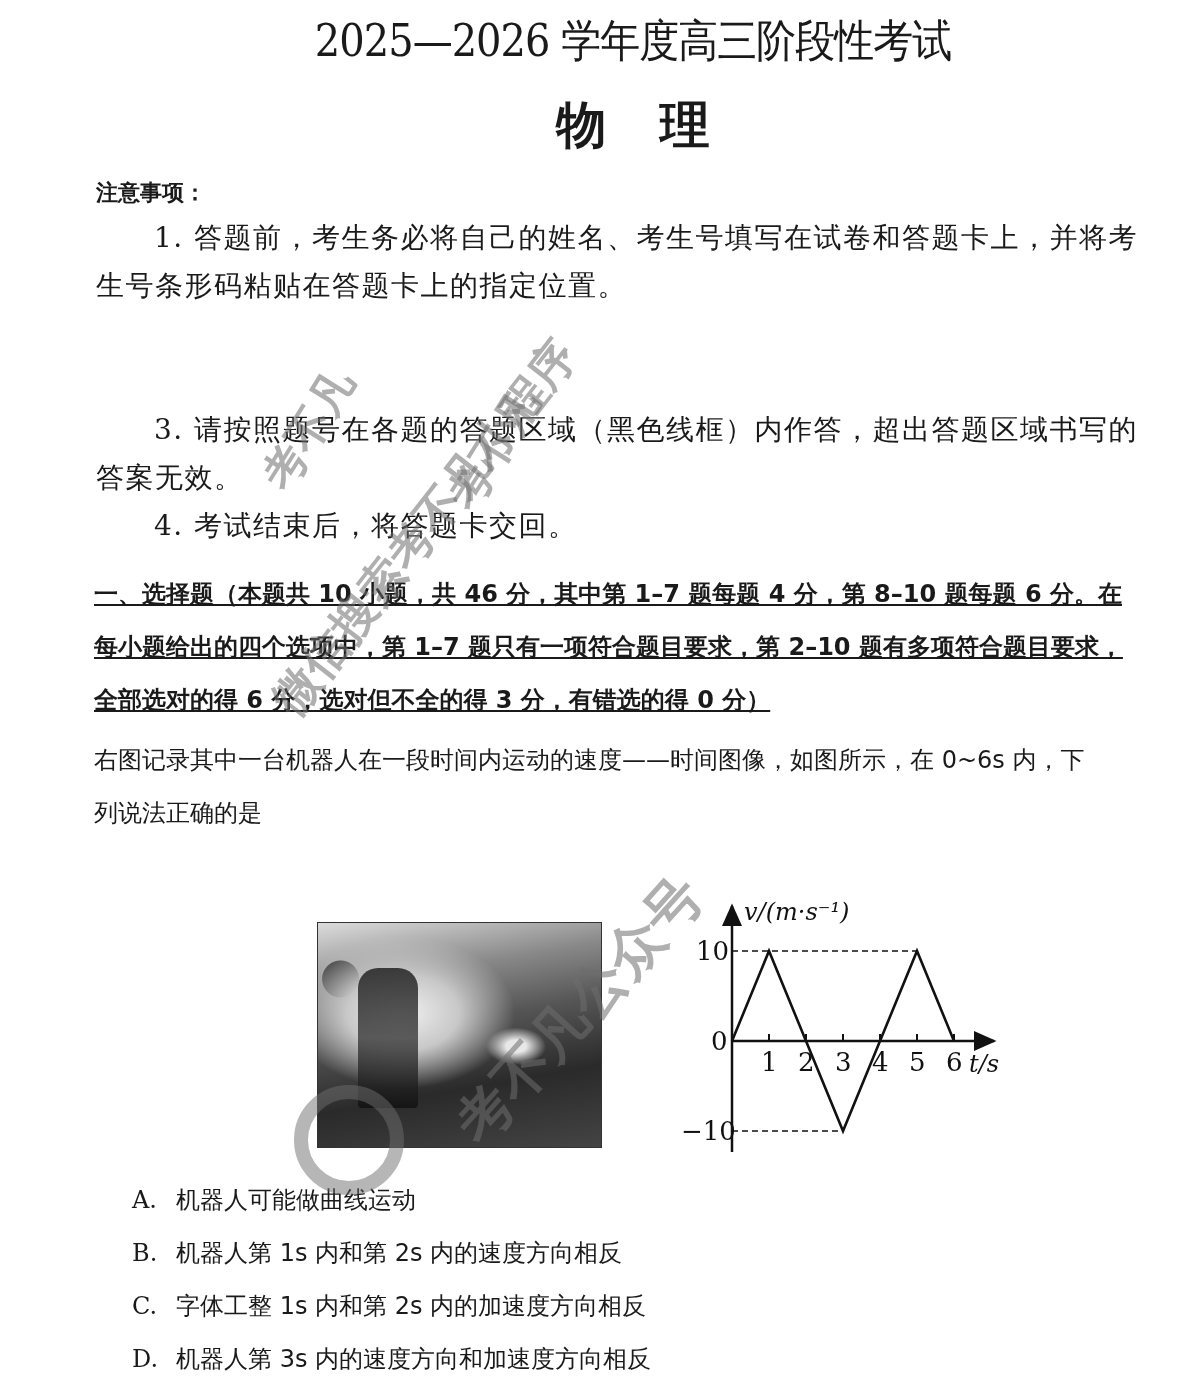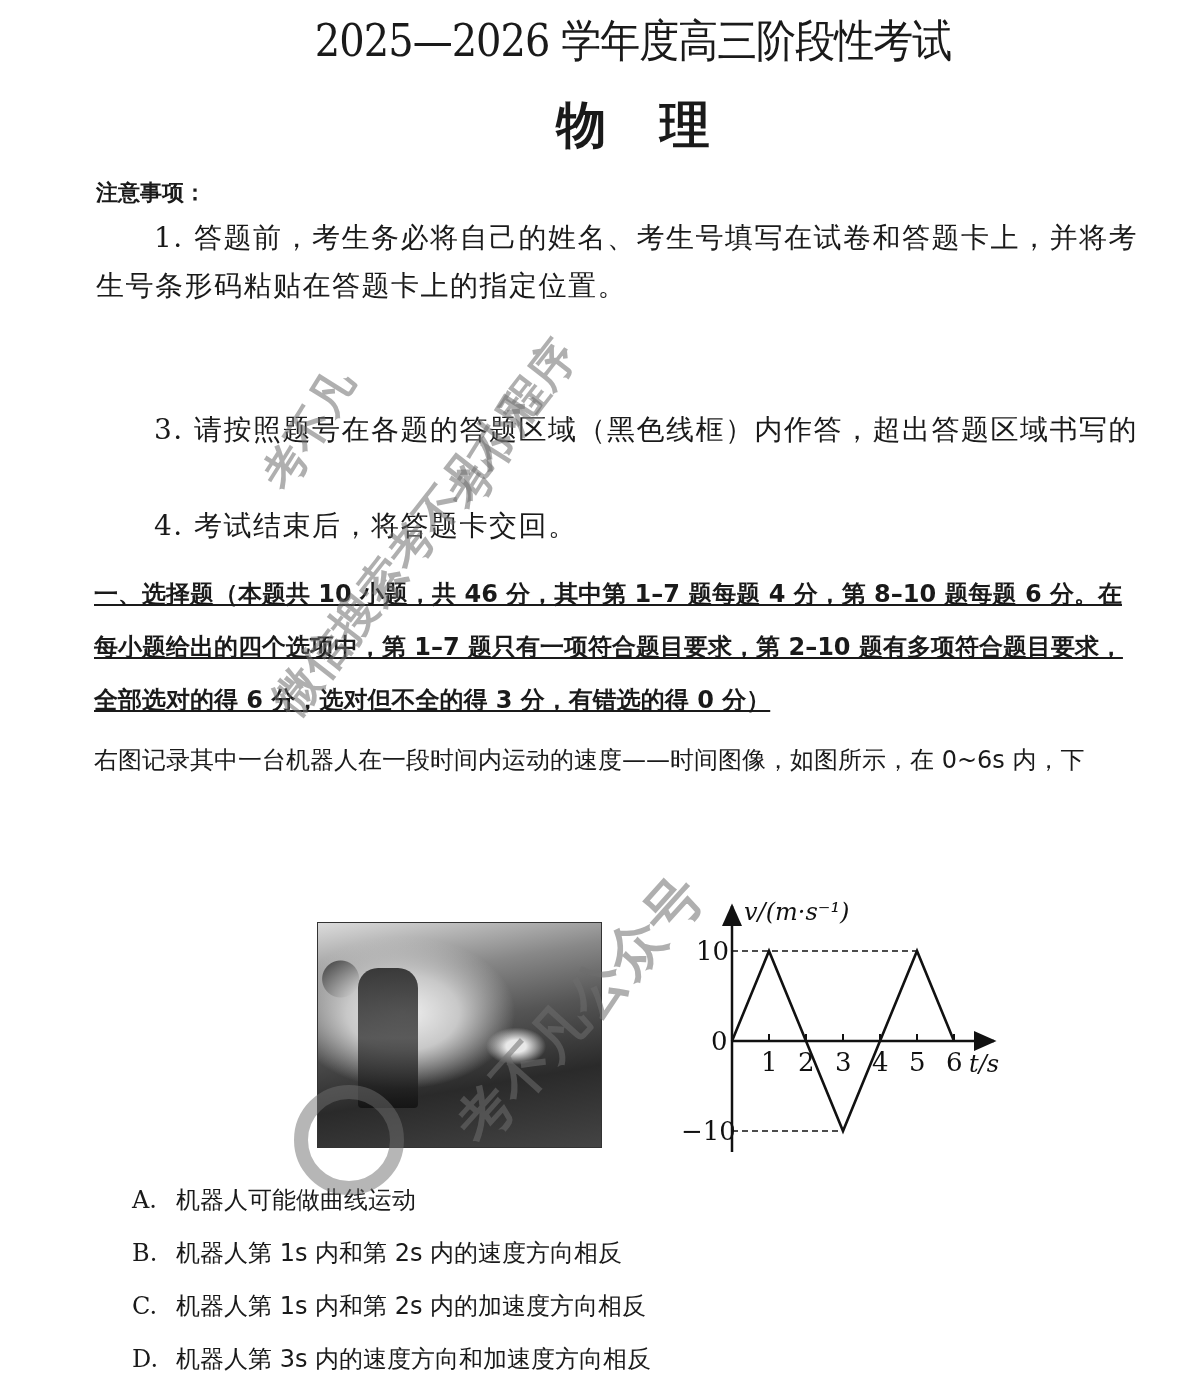--- a/index.html
+++ b/index.html
@@ -71,33 +71,35 @@
   <div class="subject">物  理</div>
 
   <div class="notice-head">注意事项：</div>
 
   <div class="notice" style="top:214px;">
     <div class="indent">1. 答题前，考生务必将自己的姓名、考生号填写在试卷和答题卡上，并将考</div>
     <div>生号条形码粘贴在答题卡上的指定位置。</div>
   </div>
   <div class="notice" style="top:406px;">
     <div class="indent">3. 请按照题号在各题的答题区域（黑色线框）内作答，超出答题区域书写的</div>
+    <div>答案无效。</div>
   </div>
   <div class="notice" style="top:502px;">
     <div class="indent">4. 考试结束后，将答题卡交回。</div>
   </div>
 
   <div class="section">
     <div>一、选择题（本题共 10 小题，共 46 分，其中第 1–7 题每题 4 分，第 8–10 题每题 6 分。在</div>
     <div>每小题给出的四个选项中，第 1–7 题只有一项符合题目要求，第 2–10 题有多项符合题目要求，</div>
     <div>全部选对的得 6 分，选对但不全的得 3 分，有错选的得 0 分）</div>
   </div>
 
   <div class="question">
     <div>右图记录其中一台机器人在一段时间内运动的速度——时间图像，如图所示，在 0~6s 内，下</div>
+    <div>列说法正确的是</div>
   </div>
 
   <div class="photo"></div>
 
   <svg class="graph" viewBox="0 0 360 275" width="360" height="275">
     <defs>
       <marker id="arr" markerWidth="10" markerHeight="10" refX="8" refY="5" orient="auto">
         <path d="M0,1 L9,5 L0,9 Z" fill="#111"></path>
       </marker>
     </defs>
@@ -129,21 +131,21 @@
         <text x="47" y="160">0</text>
         <text x="17" y="250">−10</text>
       </g>
     <text x="80" y="30" font-family="DejaVu Serif, Liberation Serif, serif" font-size="24" fill="#111" font-style="italic">v/(m·s⁻¹)</text>
     <text x="305" y="182" font-family="DejaVu Serif, Liberation Serif, serif" font-size="24" fill="#111" font-style="italic">t/s</text>
   </svg>
 
   <div class="options">
     <div><span class="label">A.</span><span>机器人可能做曲线运动</span></div>
     <div><span class="label">B.</span><span>机器人第 1s 内和第 2s 内的速度方向相反</span></div>
-    <div><span class="label">C.</span><span>机器人第 1s 内和第 2s 内的加速度方向相反</span></div>
+    <div><span class="label">C.</span><span>字体工整 1s 内和第 2s 内的加速度方向相反</span></div>
     <div><span class="label">D.</span><span>机器人第 3s 内的速度方向和加速度方向相反</span></div>
   </div>
 
   <div class="wm" style="left:205px;top:470px;font-size:44px;transform:rotate(-58deg);">考不凡</div>
   <div class="wm" style="left:215px;top:690px;font-size:46px;transform:rotate(-52deg);">微信搜索考不凡小程序</div>
   <div class="wm" style="left:390px;top:490px;font-size:44px;transform:rotate(-58deg);">考不凡</div>
   <div class="wm" style="left:395px;top:1110px;font-size:56px;transform:rotate(-48deg);">考不凡公众号</div>
   <div class="wm-circle"></div>
 </div>
 

